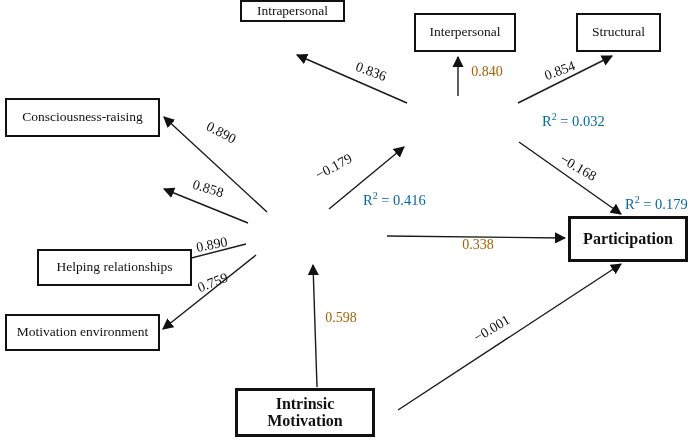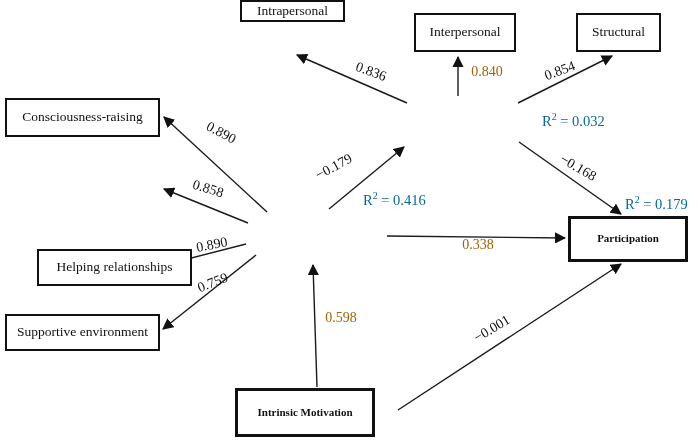--- a/index.html
+++ b/index.html
@@ -7,21 +7,21 @@
     position:relative;width:698px;height:443px;background:#ffffff;
     font-family:"Liberation Serif", serif;overflow:hidden;
   }
   #wires{position:absolute;left:0;top:0;width:698px;height:443px;}
   .node{
     position:absolute;display:flex;align-items:center;justify-content:center;
     background:#ffffff;border:2px solid #111;color:#111;
     font-size:13.5px;text-align:center;line-height:1.05;box-sizing:border-box;
   }
   .node.latent{border-radius:50%;font-weight:bold;font-size:15px;}
-  .node.bold{font-weight:bold;font-size:11px;border-width:3px;}
+  .node.bold{font-weight:bold;font-size:16px;border-width:3px;}
   .coef{
     position:absolute;font-size:14px;color:#111;white-space:nowrap;
     transform:translate(-50%,-50%) rotate(var(--r,0deg));
   }
   .coef.teal{color:#a16207;}
   .r2{
     position:absolute;font-size:14.5px;color:#0369a1;white-space:nowrap;
   }
   .r2 sup{font-size:10px;}
 </style>
@@ -51,21 +51,21 @@
       <line x1="398" y1="410" x2="621" y2="264" marker-end="url(#arrow)"></line>
     </g>
   </svg>
 
   <div class="node" style="left:240px;top:0;width:105px;height:22px;">Intrapersonal</div>
   <div class="node" style="left:414px;top:13px;width:102px;height:39px;text-align:right;">Interpersonal</div>
   <div class="node" style="left:576px;top:13px;width:85px;height:39px;">Structural</div>
 
   <div class="node" style="left:5px;top:98px;width:155px;height:39px;">Consciousness-raising</div>
   <div class="node" style="left:5px;top:249px;width:155px;height:37px;margin-left:32px;">Helping relationships</div>
-  <div class="node" style="left:5px;top:314px;width:155px;height:37px;">Supportive environment</div>
+  <div class="node" style="left:5px;top:314px;width:155px;height:37px;">Motivation environment</div>
 
 
   <div class="node bold" style="left:568px;top:216px;width:120px;height:46px;">Participation</div>
   <div class="node bold" style="left:235px;top:388px;width:140px;height:49px;">Intrinsic Motivation</div>
 
   <div class="coef" style="left:371px;top:72px;--r:20deg;">0.836</div>
   <div class="coef teal" style="left:487px;top:72px;">0.840</div>
   <div class="coef" style="left:560px;top:71px;--r:-20deg;">0.854</div>
   <div class="coef" style="left:221px;top:133px;--r:28deg;">0.890</div>
   <div class="coef" style="left:208px;top:189px;--r:17deg;">0.858</div>

